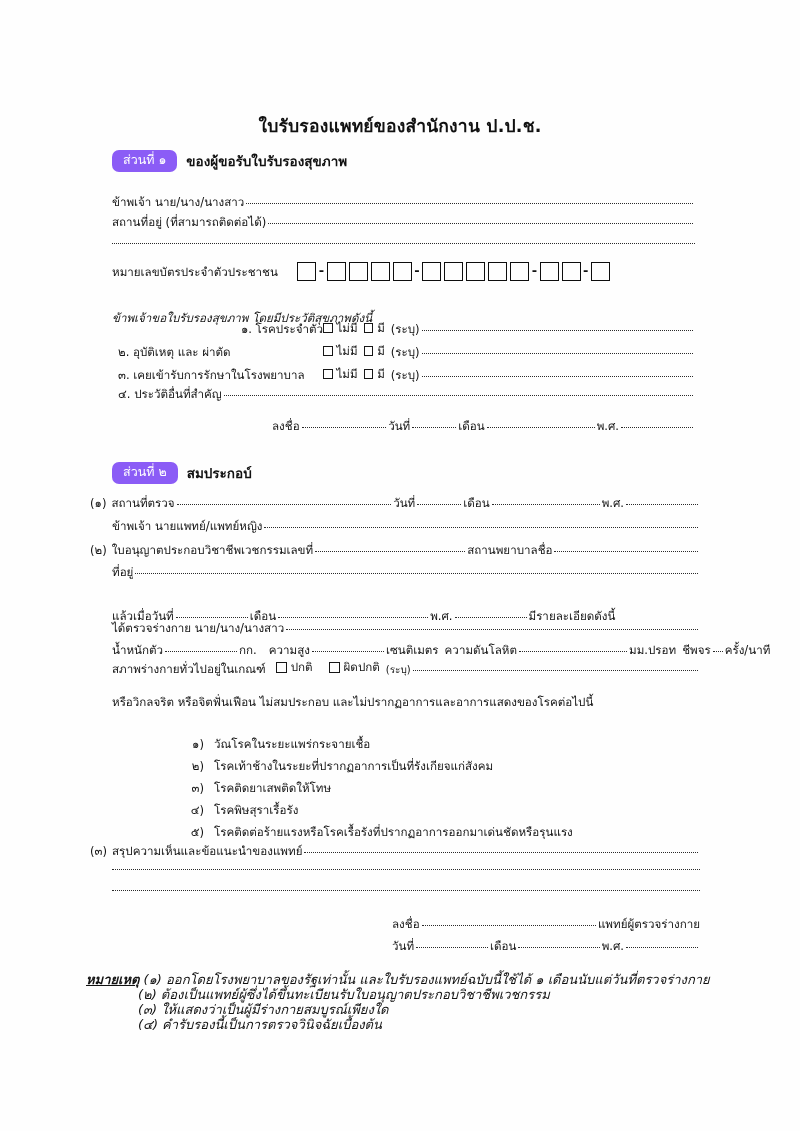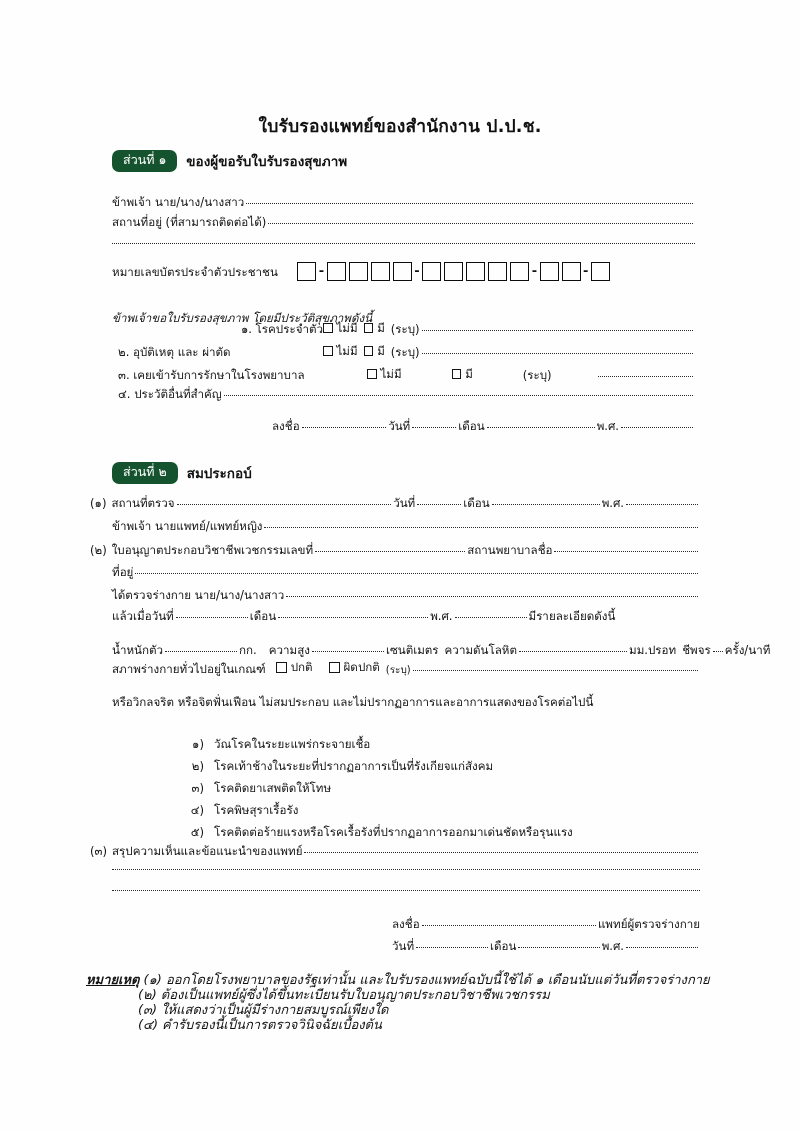--- a/index.html
+++ b/index.html
@@ -35,21 +35,21 @@
   }
 
   
   .sec-row {
     position: absolute;
     display: flex;
     align-items: center;
     gap: 9px;
   }
   .sec-badge {
-    background: #14532d;
+    background: #8b5cf6;
     color: #ffffff;
     border-radius: 7px;
     padding: 3px 11px 4px 11px;
     font-size: 12.5px;
     line-height: 1.15;
     white-space: nowrap;
   }
   .sec-title {
     font-size: 13.5px;
     font-weight: bold;
@@ -239,21 +239,21 @@
         <span>ไม่มี</span>
       </span>
     <span class="hist-opt">
         <span class="cbx"></span>
         <span>มี</span>
       </span>
     <span>(ระบุ)</span>
     <span class="dots"></span>
   </div>
 
-  <div class="hist-row" style="left:118px; top:365px; width:577px;gap:44px;">
+  <div class="hist-row" style="left:118px; top:365px; width:577px;">
     <span class="hist-num">๓. เคยเข้ารับการรักษาในโรงพยาบาล</span>
     <span class="hist-opt">
         <span class="cbx"></span>
         <span>ไม่มี</span>
       </span>
     <span class="hist-opt">
         <span class="cbx"></span>
         <span>มี</span>
       </span>
     <span>(ระบุ)</span>
@@ -304,21 +304,21 @@
     <span class="dots fixed-l"></span>
     <span class="lbl">สถานพยาบาลชื่อ</span>
     <span class="dots"></span>
   </div>
 
   <div class="ln" style="left:112px; top:566px; width:588px;">
     <span class="lbl">ที่อยู่</span>
     <span class="dots"></span>
   </div>
 
-  <div class="ln" style="left:112px; top:589px; width:588px;">
+  <div class="ln" style="left:112px; top:622px; width:588px;">
     <span class="lbl">ได้ตรวจร่างกาย นาย/นาง/นางสาว</span>
     <span class="dots"></span>
   </div>
 
   <div class="ln" style="left:112px; top:610px; width:420px;">
     <span class="lbl">แล้วเมื่อวันที่</span>
     <span class="dots fixed-s"></span>
     <span class="lbl">เดือน</span>
     <span class="dots fixed-l"></span>
     <span class="lbl">พ.ศ.</span>

